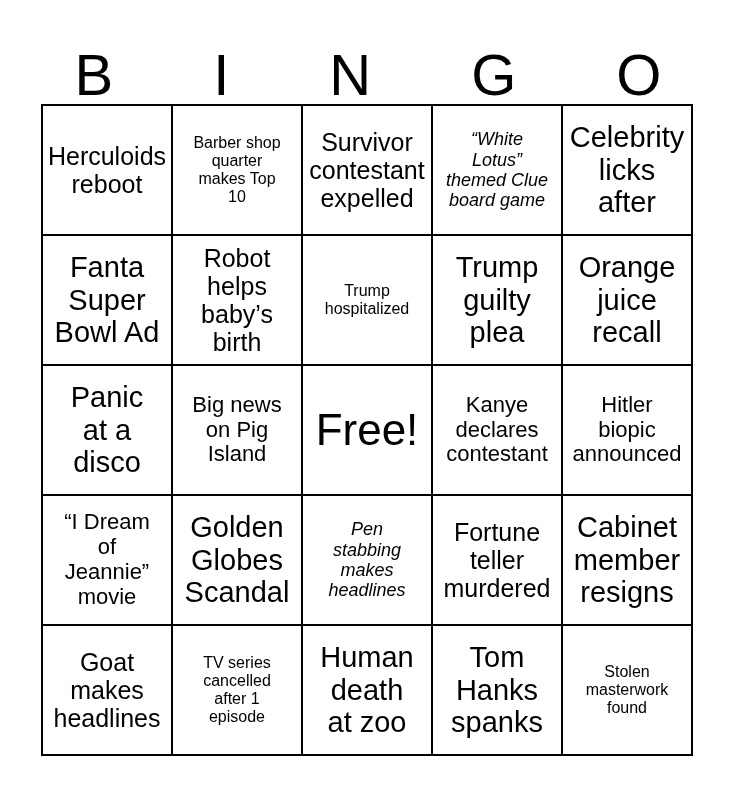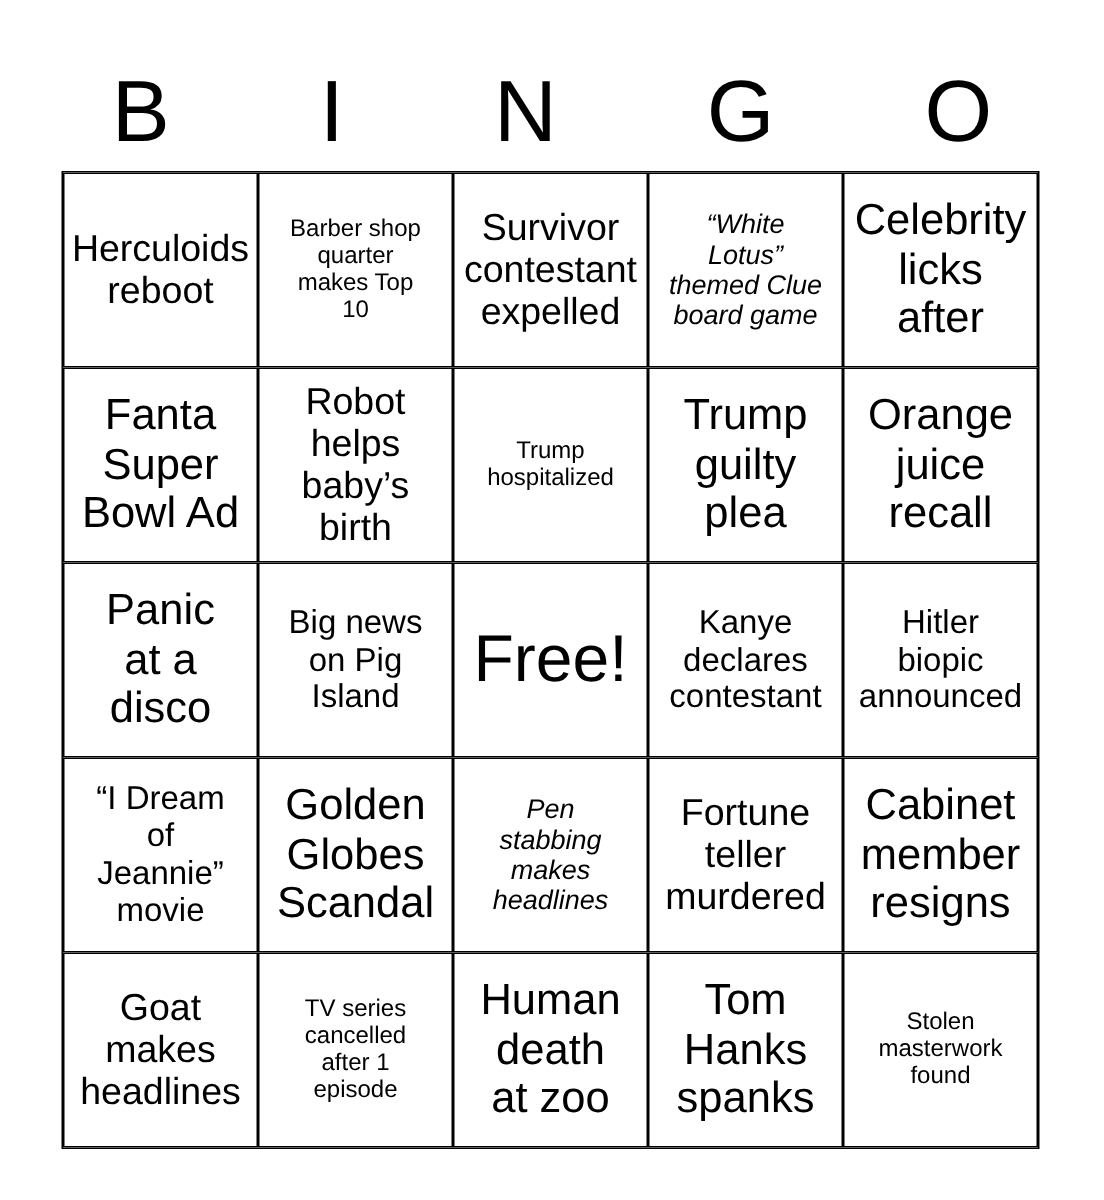--- a/index.html
+++ b/index.html
@@ -21,21 +21,21 @@
     gap: 100px;
     margin-top: 46px;
     font-size: 58px;
     line-height: 58px;
     font-weight: 400;
     color: #000000;
   }
   .grid {
     box-sizing: border-box;
     width: 652px;
-    margin: 10px 0 0 41px;
+    margin: 0 0 0 41px;
     display: grid;
     grid-template-columns: repeat(5, 1fr);
     grid-auto-rows: 130px;
     border: 1px solid #000000;
     background: #ffffff;
   }
   .cell {
     box-sizing: border-box;
     border: 1px solid #000000;
     display: flex;

